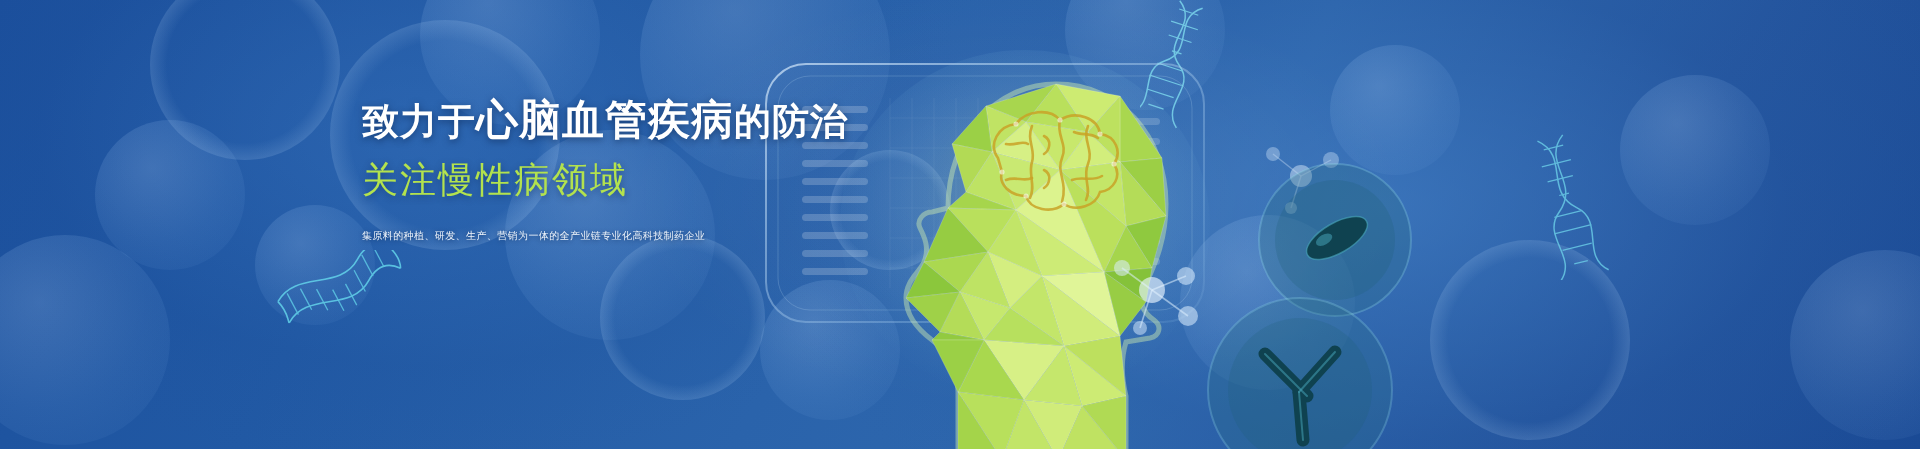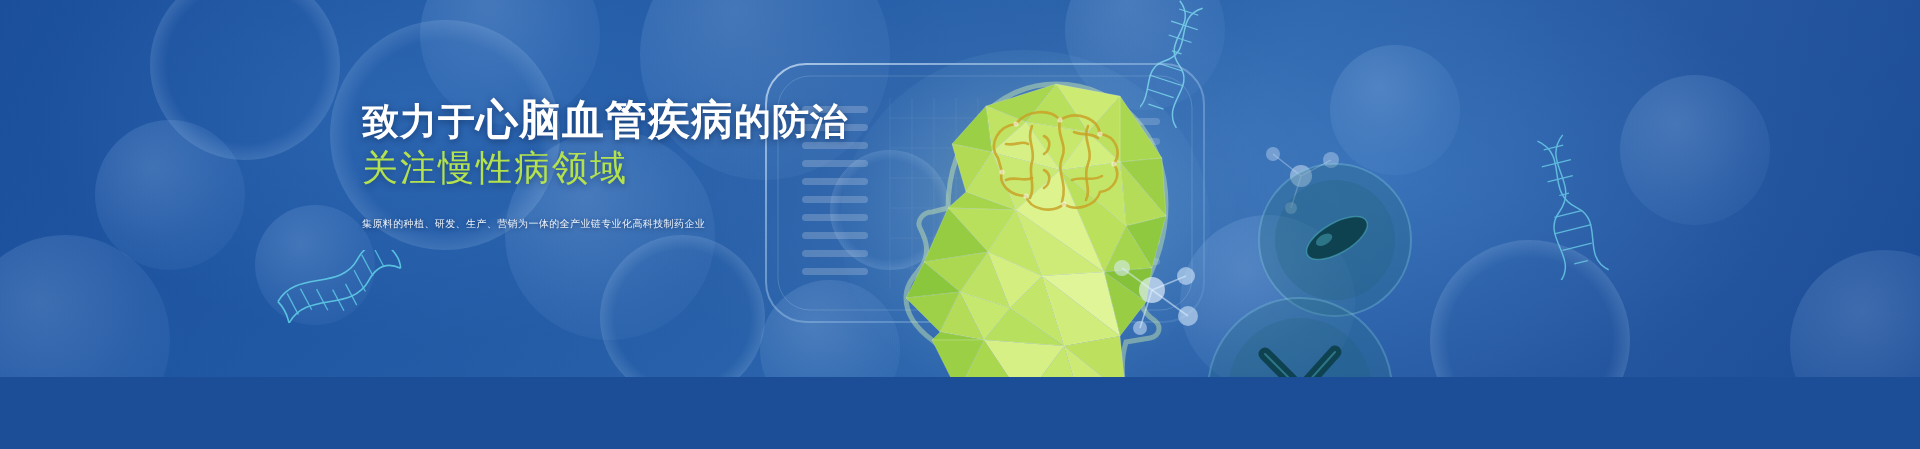--- a/index.html
+++ b/index.html
@@ -1,21 +1,21 @@
 <!DOCTYPE html>
 <html><head>
 <meta charset="utf-8">
 <style>
   * { margin:0; padding:0; box-sizing:border-box; }
   html,body { width:1920px; height:449px; overflow:hidden; background:#1b4e96; }
   body { font-family:"Liberation Sans","DejaVu Sans",sans-serif; }
 
   #banner {
     position:relative;
-    width:1920px; height:377px;
+    width:1920px; height:449px;
     overflow:hidden;
     background:
       radial-gradient(ellipse 900px 520px at 72% 46%, rgba(70,130,200,0.55) 0%, rgba(40,92,165,0.25) 45%, rgba(20,60,130,0) 72%),
       radial-gradient(ellipse 700px 420px at 22% 30%, rgba(60,120,195,0.40) 0%, rgba(30,80,155,0.12) 55%, rgba(20,60,130,0) 80%),
       linear-gradient(118deg, #1b4f9c 0%, #2159a4 22%, #2a63ab 45%, #2f68ae 62%, #24559e 82%, #1a4a95 100%);
   }
 
   
   .bokeh { position:absolute; border-radius:50%; pointer-events:none; }
   .bk-fill { background:radial-gradient(circle at 38% 32%, rgba(190,220,255,0.20) 0%, rgba(150,195,245,0.10) 55%, rgba(130,180,240,0.02) 100%); }
@@ -38,21 +38,21 @@
     position:absolute; left:362px; top:96px; width:430px;
     z-index:40;
   }
   #headline {
     font-size:37px; line-height:1.16; font-weight:bold; color:#ffffff;
     letter-spacing:1px; white-space:nowrap;
     text-shadow:0 2px 7px rgba(8,30,70,0.55);
   }
   #headline .em { color:#ffffff; font-size:42px; }
   #subline {
-    margin-top:2px;
+    margin-top:14px;
     font-size:36px; line-height:1.18; color:#b3e24e; font-weight:400;
     letter-spacing:2px; white-space:nowrap;
     text-shadow:0 2px 7px rgba(8,30,70,0.45);
   }
   #descline {
     margin-top:28px;
     font-size:10px; color:#eef4fb; letter-spacing:0.4px; white-space:nowrap;
     text-shadow:0 1px 4px rgba(8,30,70,0.55);
   }
 

